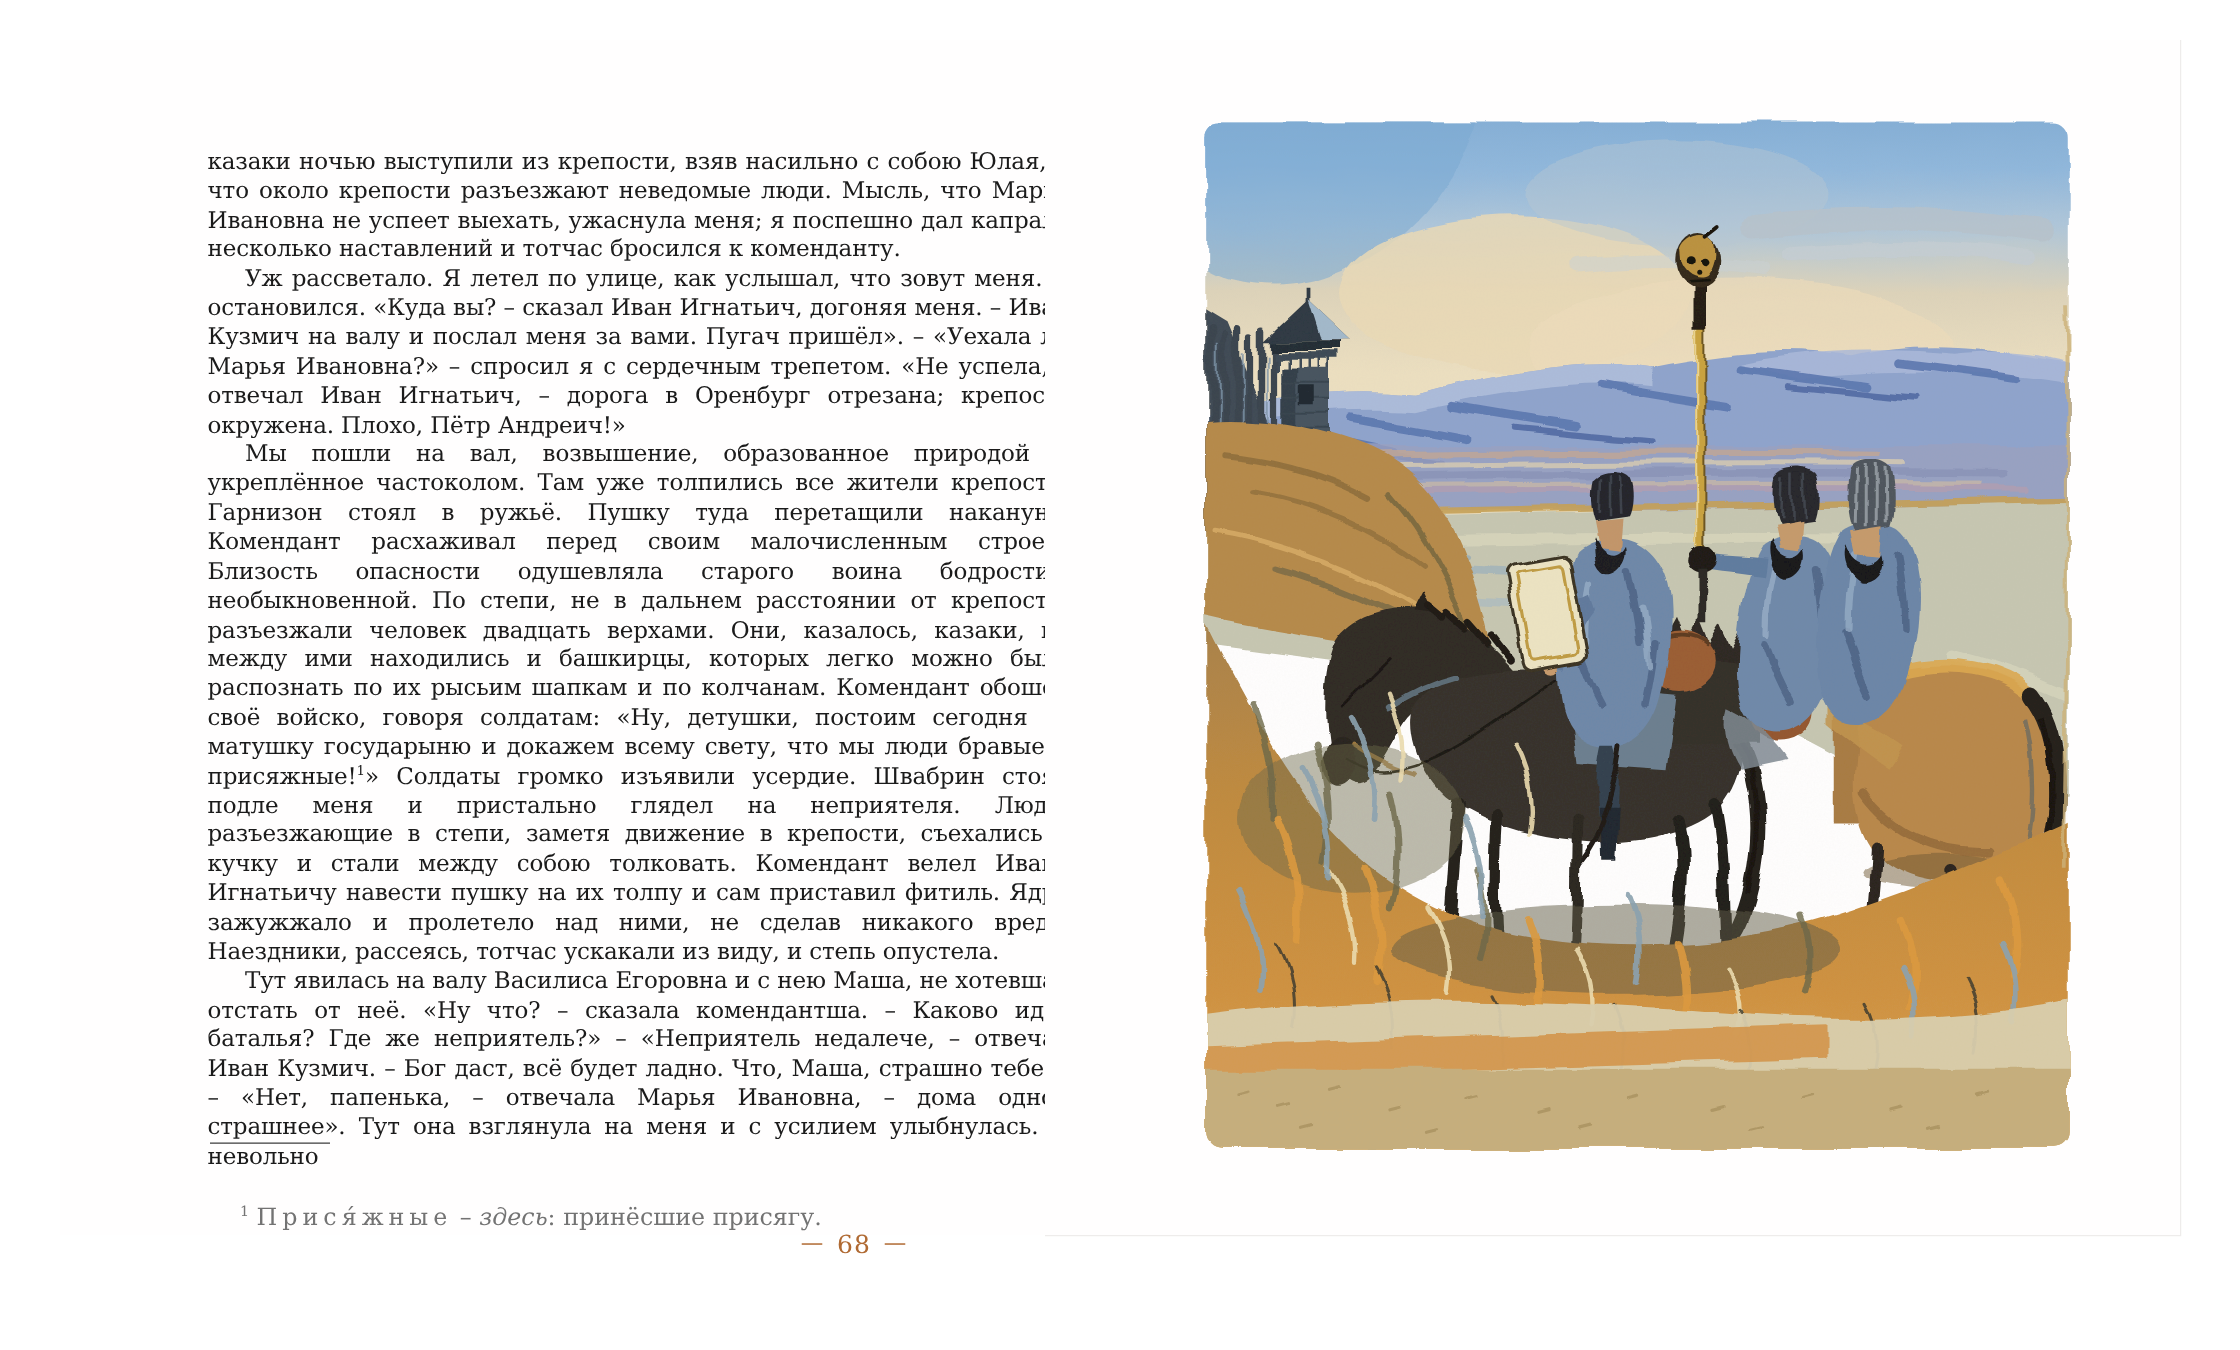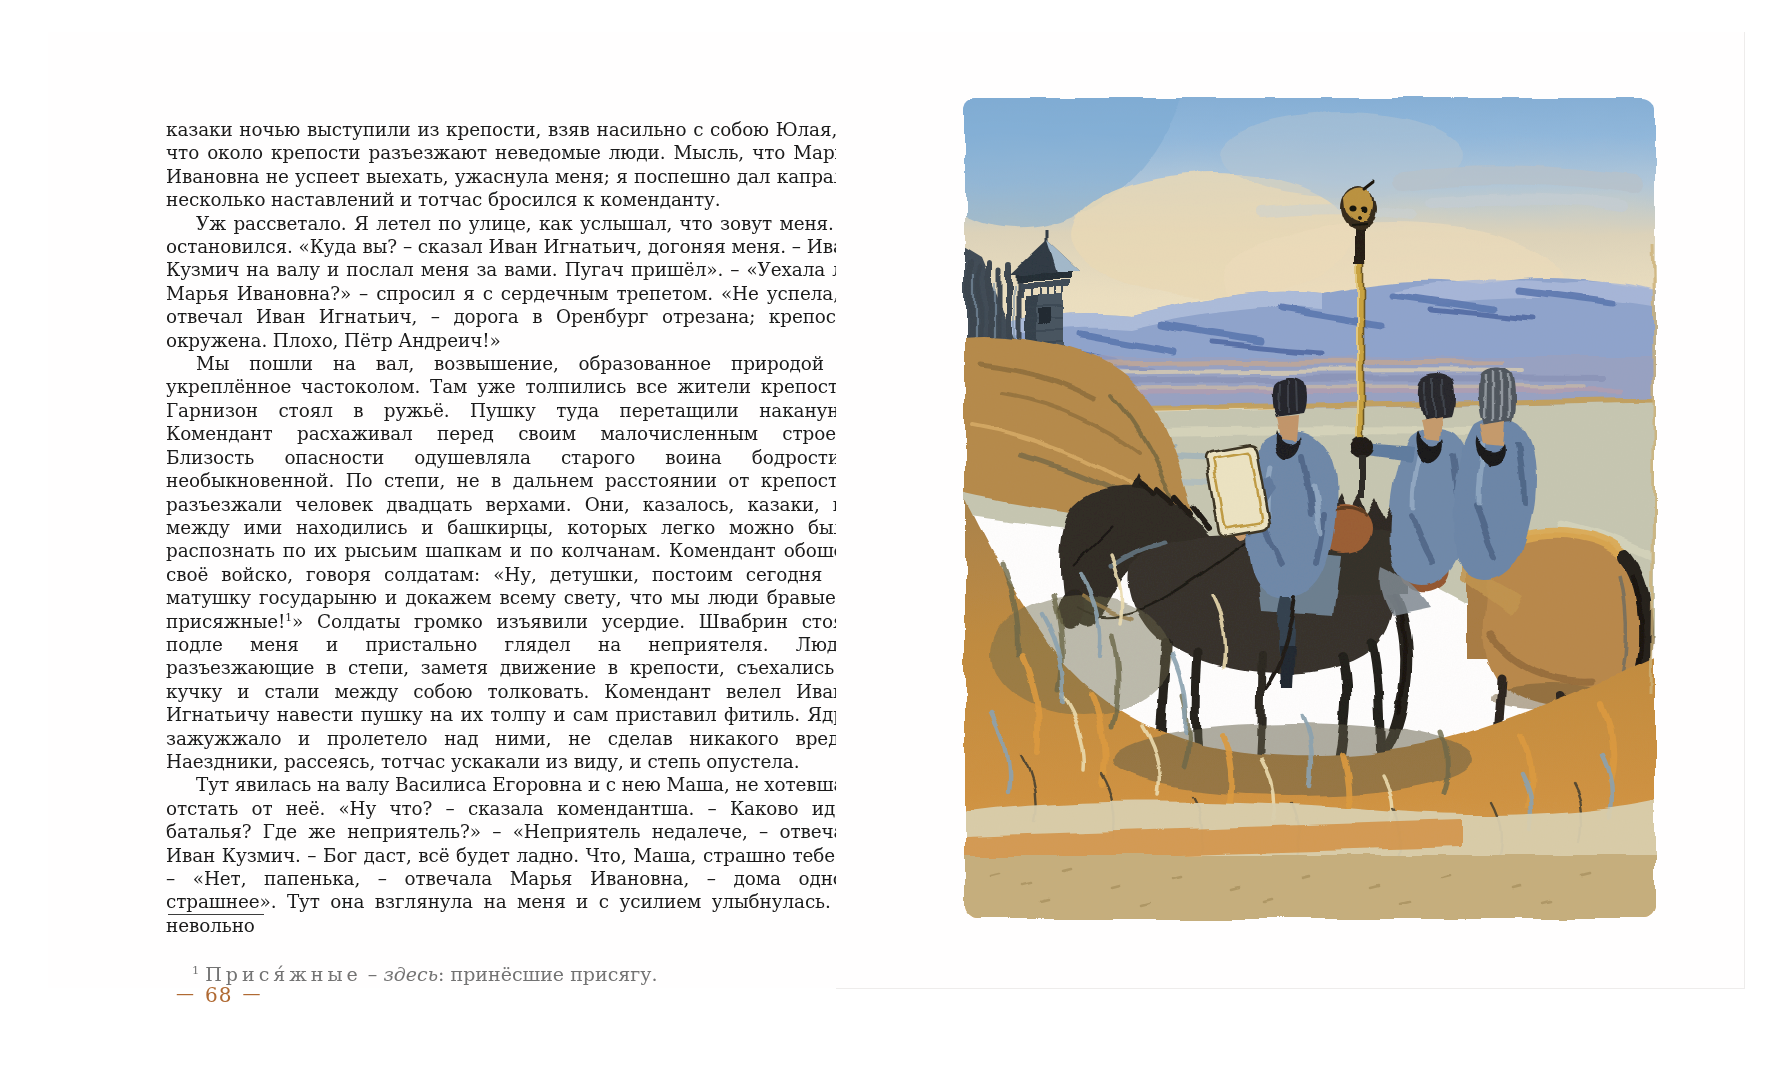--- a/index.html
+++ b/index.html
@@ -29,21 +29,21 @@
   }
   .footnote{
     position:absolute;left:118px;top:913px;width:690px;
     font-size:19px;line-height:21px;color:#737373;text-indent:26px;
   }
   .footnote sup{font-size:.6em;line-height:0;}
   .fn-term{letter-spacing:4px;}
   .fn-em{font-style:italic;}
   .folio{
     position:absolute;left:118px;top:951px;width:570px;
-    text-align:left;font-size:20px;color:#b06a33;letter-spacing:1px;
+    text-align:right;font-size:20px;color:#b06a33;letter-spacing:1px;
   }
   .folio .dash{padding:0 10px;font-size:18px;position:relative;top:-2px;}
   .illustration{position:absolute;left:962px;top:95px;width:696px;height:827px;}
   .illustration svg{display:block;width:100%;height:100%;}
 </style>
 </head>
 <body>
 
 <div>
 

